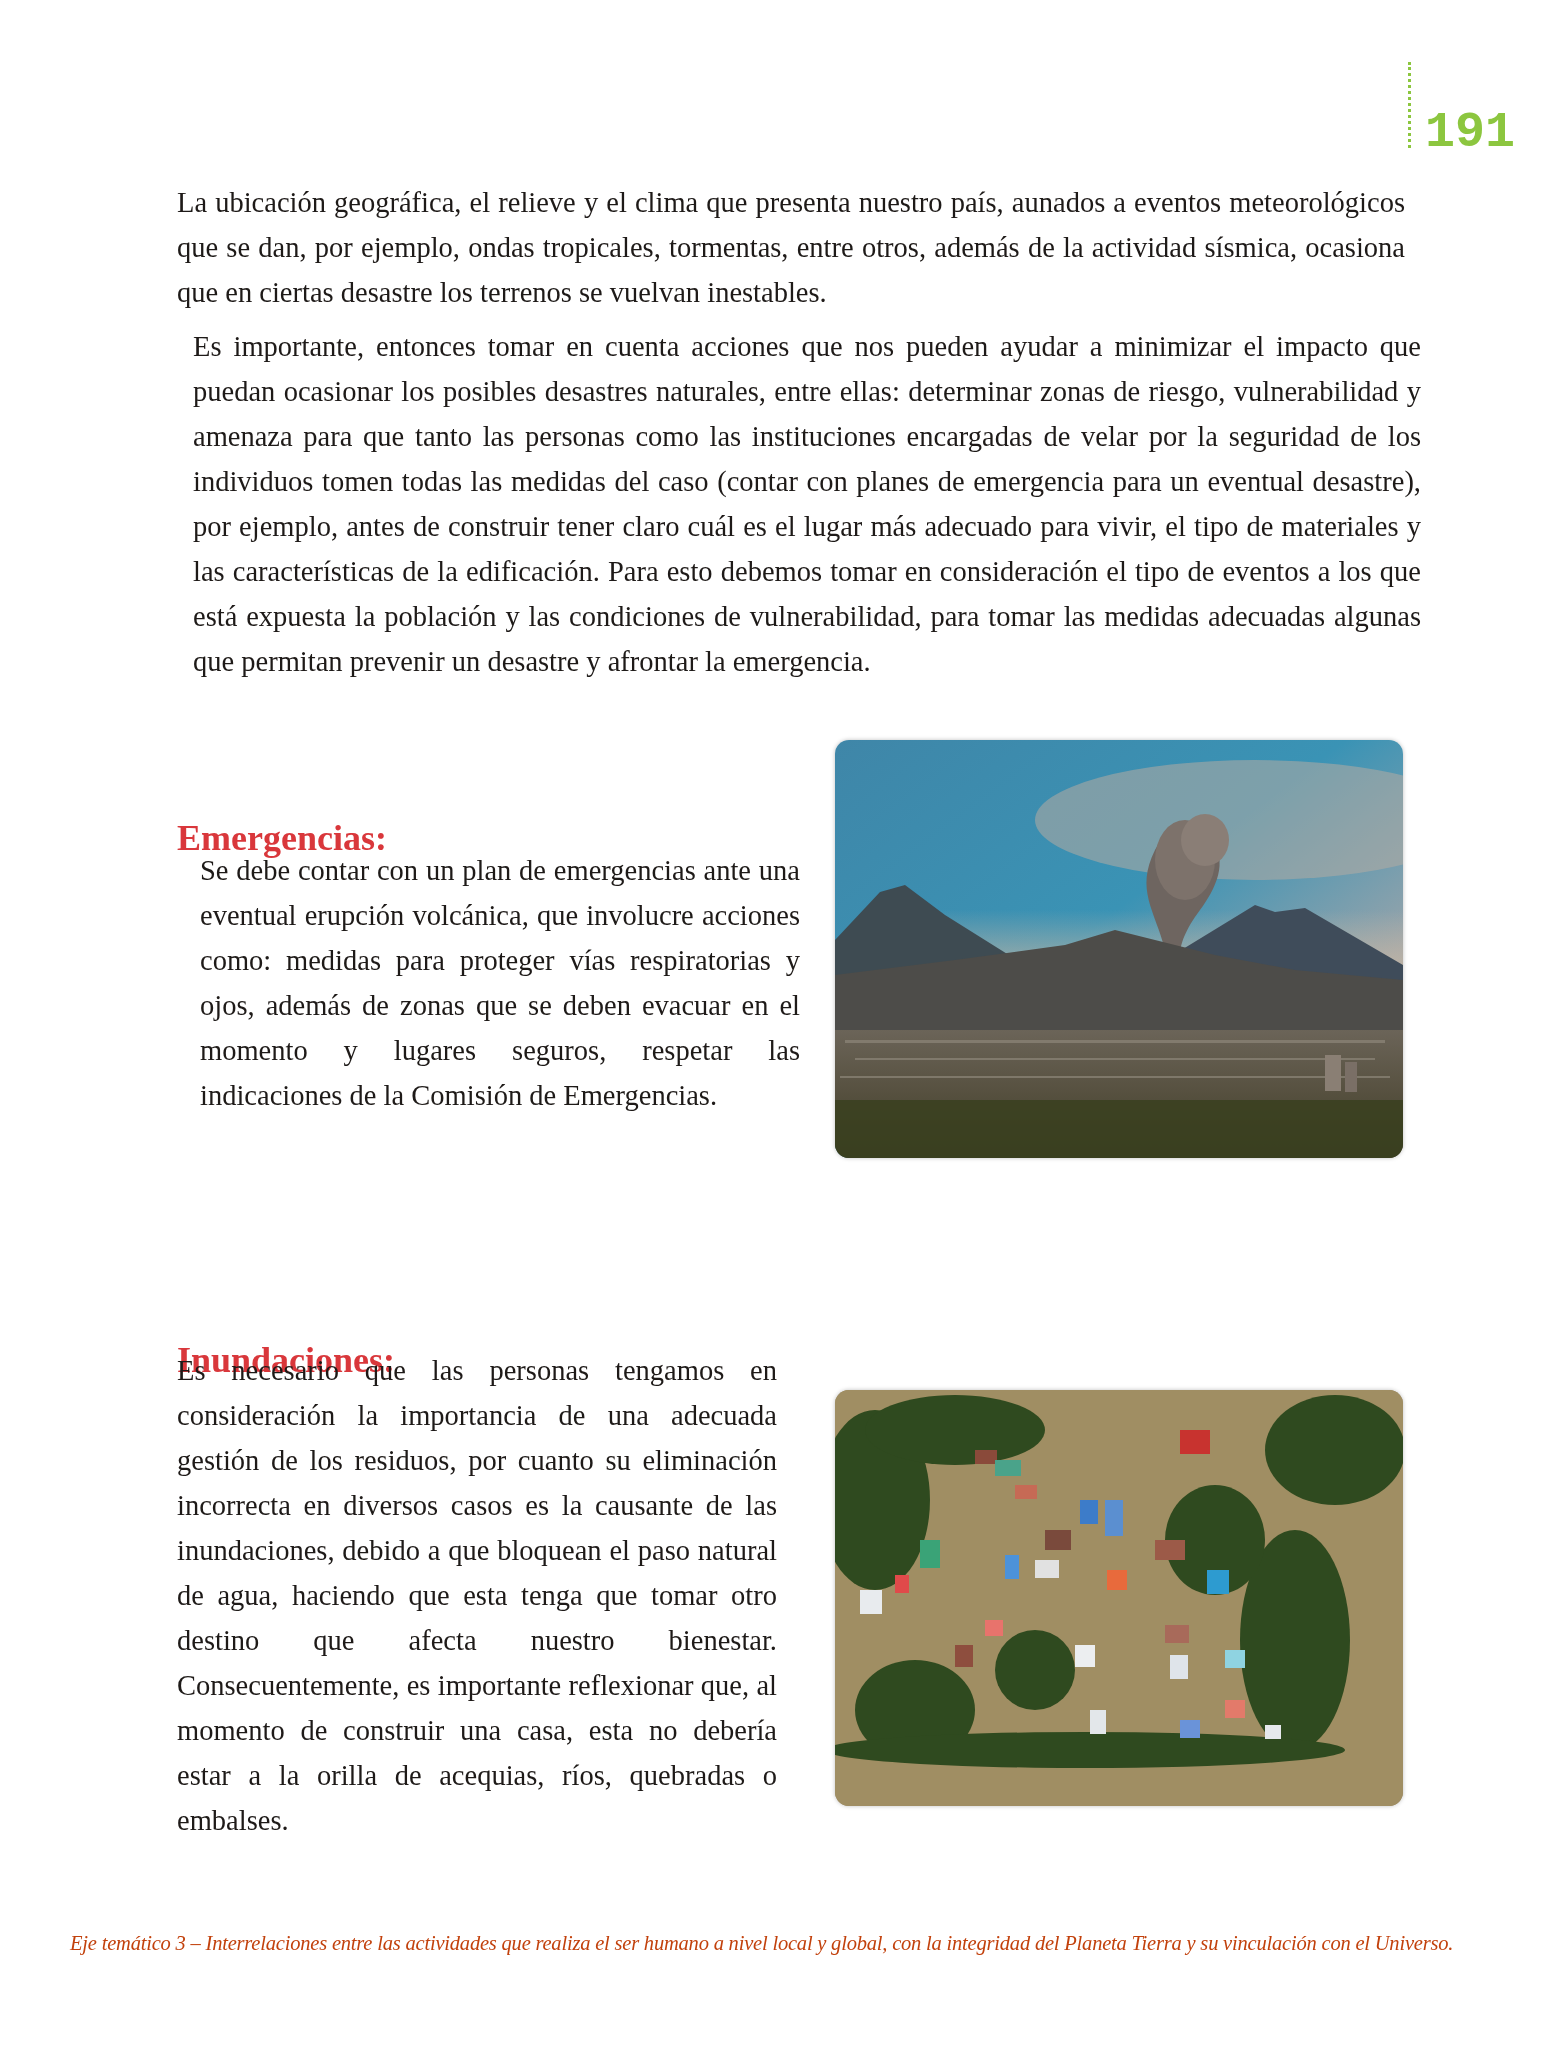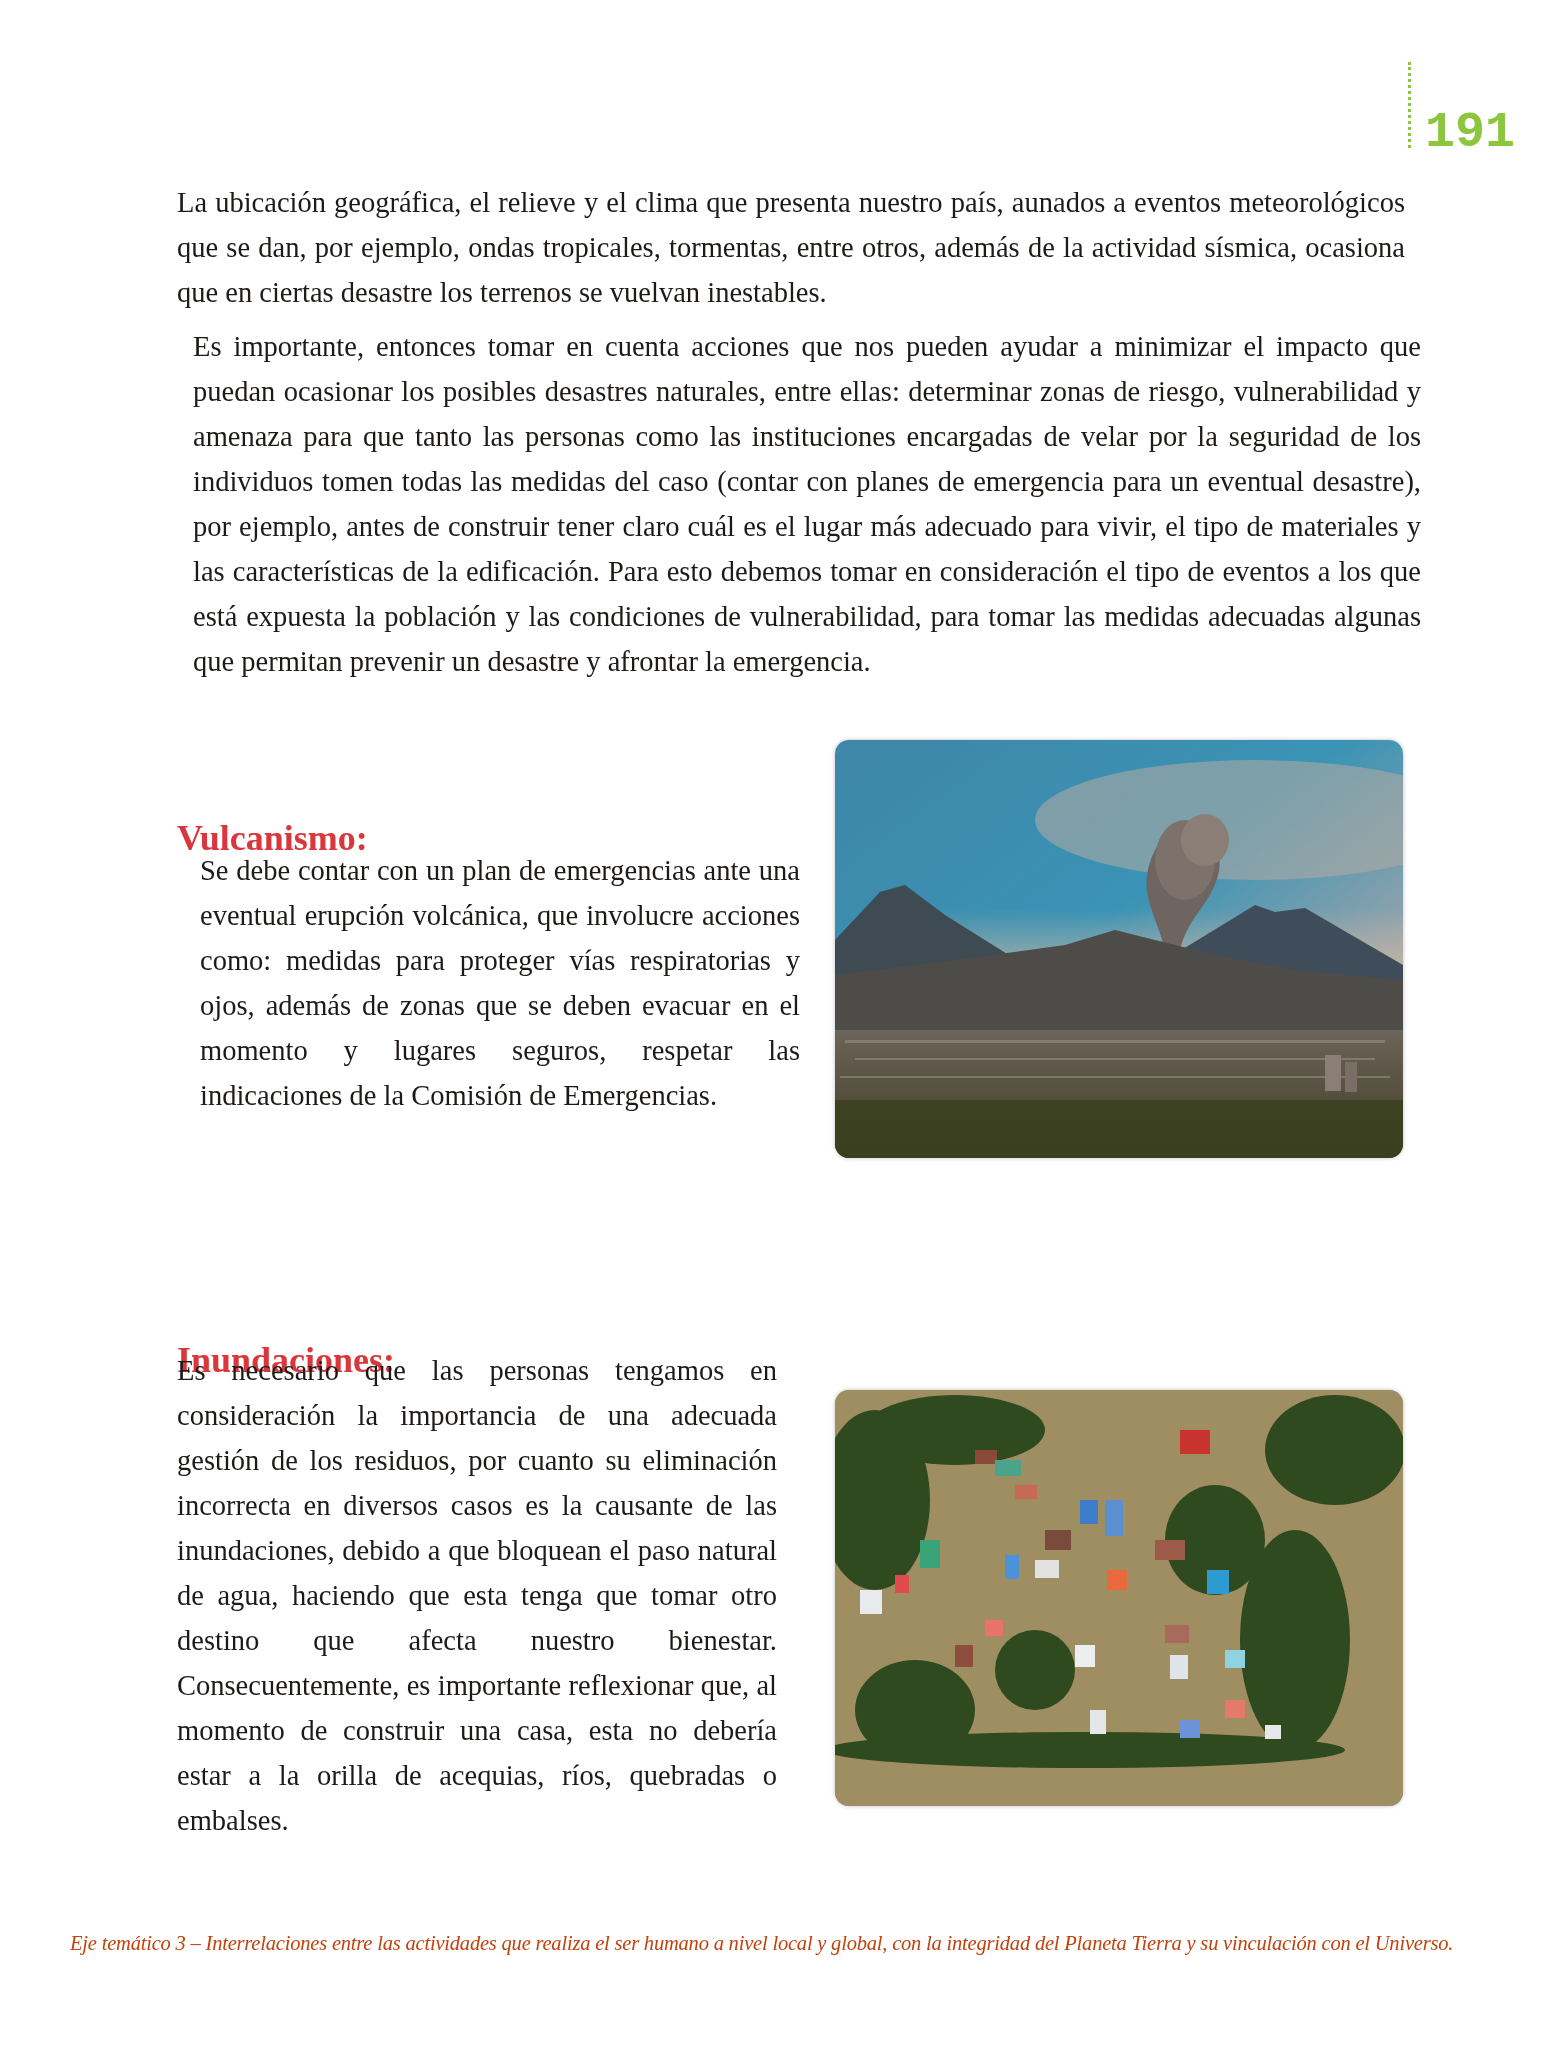--- a/index.html
+++ b/index.html
@@ -89,21 +89,21 @@
 </head>
 <body>
 
 <div class="page-number-wrap">
   <span class="page-number">191</span>
 </div>
 
 <p class="para intro-1">La ubicación geográfica, el relieve y el clima que presenta nuestro país, aunados a eventos meteorológicos que se dan, por ejemplo, ondas tropicales, tormentas, entre otros, además de la actividad sísmica, ocasiona que en ciertas desastre los terrenos se vuelvan inestables.</p>
 <p class="para intro-2">Es importante, entonces tomar en cuenta acciones que nos pueden ayudar a minimizar el im­pacto que puedan ocasionar los posibles desastres naturales, entre ellas: determinar zonas de riesgo, vulnerabilidad y amenaza para que tanto las personas como las instituciones encargadas de velar por la seguridad de los individuos tomen todas las medidas del caso (contar con planes de emergencia para un eventual desastre), por ejemplo, antes de construir tener claro cuál es el lugar más adecuado para vivir, el tipo de materiales y las características de la edificación. Para esto debemos tomar en consideración el tipo de eventos a los que está expuesta la población y las condiciones de vulnerabilidad, para tomar las medidas adecuadas algunas que permitan prevenir un desastre y afrontar la emergencia.</p>
 
-<h2 class="section-heading h-volc">Vulcanismo:</h2>
+<h2 class="section-heading h-volc">Emergencias:</h2>
 <p class="para volc-text">Se debe contar con un plan de emergen­cias ante una eventual erupción volcánica, que involucre acciones como: medidas para proteger vías respiratorias y ojos, además de zonas que se deben evacuar en el momento y lugares seguros, respetar las indicaciones de la Comisión de Emergencias.</p>
 
 <div class="photo photo-volcano">
   <svg viewBox="0 0 568 418" preserveAspectRatio="none">
     <defs>
       <linearGradient id="sky" x1="0" y1="0" x2="1" y2="1">
         <stop offset="0" stop-color="#3f86a8"></stop>
         <stop offset="0.45" stop-color="#3a93b5"></stop>
         <stop offset="0.75" stop-color="#9aa4aa"></stop>
         <stop offset="1" stop-color="#b9aea3"></stop>

